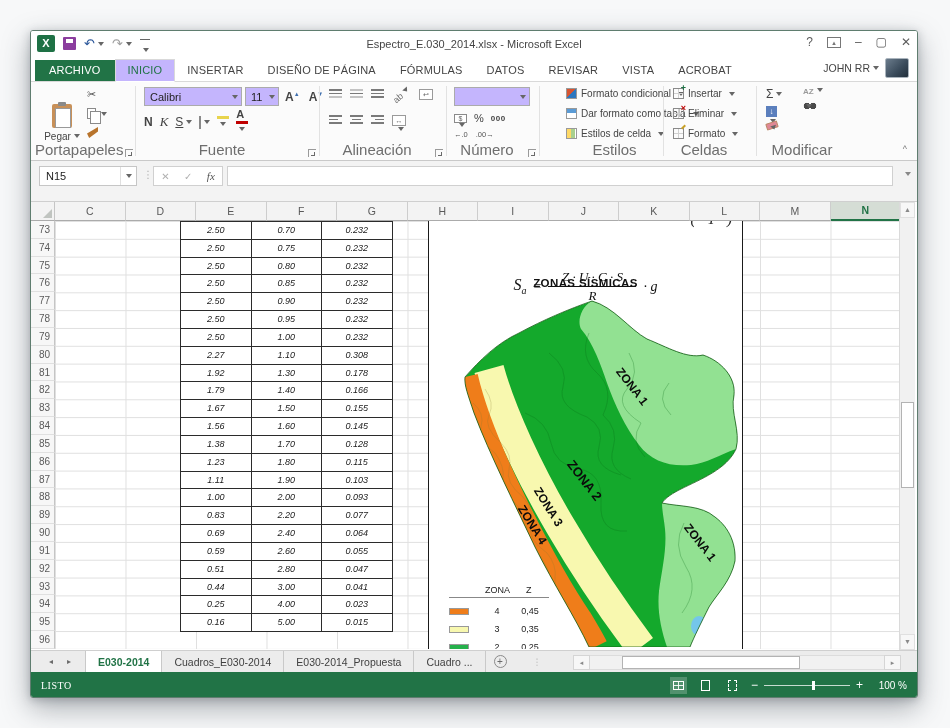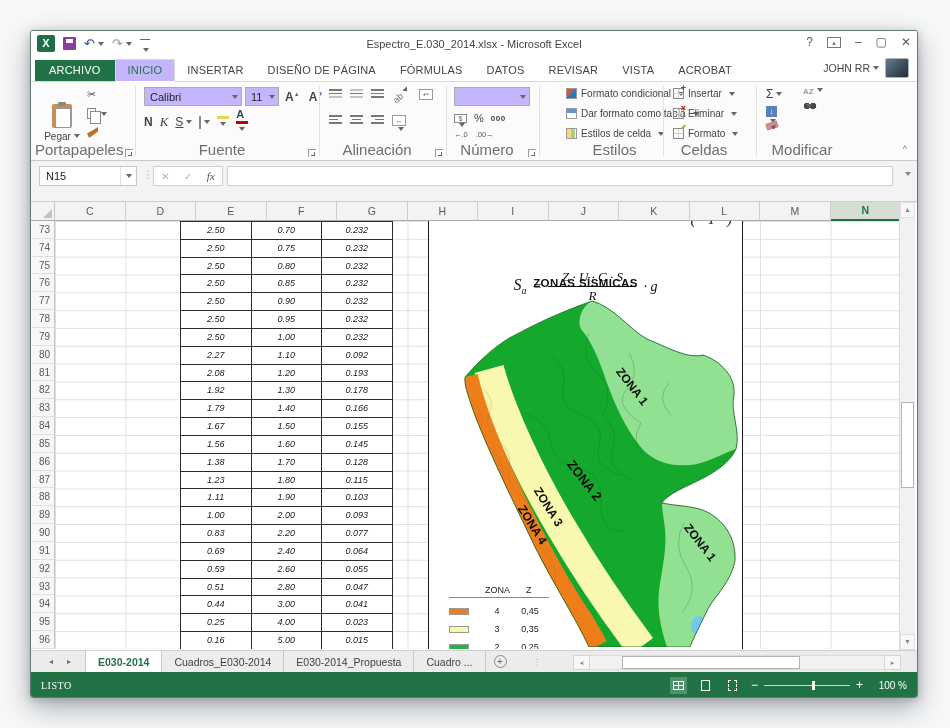--- a/index.html
+++ b/index.html
@@ -517,28 +517,23 @@
 
           <div class="trow">
             <span class="cell">2.50</span>
             <span class="cell">1.00</span>
             <span class="cell">0.232</span>
           </div>
 
           <div class="trow">
             <span class="cell">2.27</span>
             <span class="cell">1.10</span>
-            <span class="cell">0.092</span>
-          </div>
-
-          <div class="trow">
-            <span class="cell">2.08</span>
-            <span class="cell">1.20</span>
-            <span class="cell">0.193</span>
-          </div>
+            <span class="cell">0.308</span>
+          </div>
+
 
           <div class="trow">
             <span class="cell">1.92</span>
             <span class="cell">1.30</span>
             <span class="cell">0.178</span>
           </div>
 
           <div class="trow">
             <span class="cell">1.79</span>
             <span class="cell">1.40</span>

